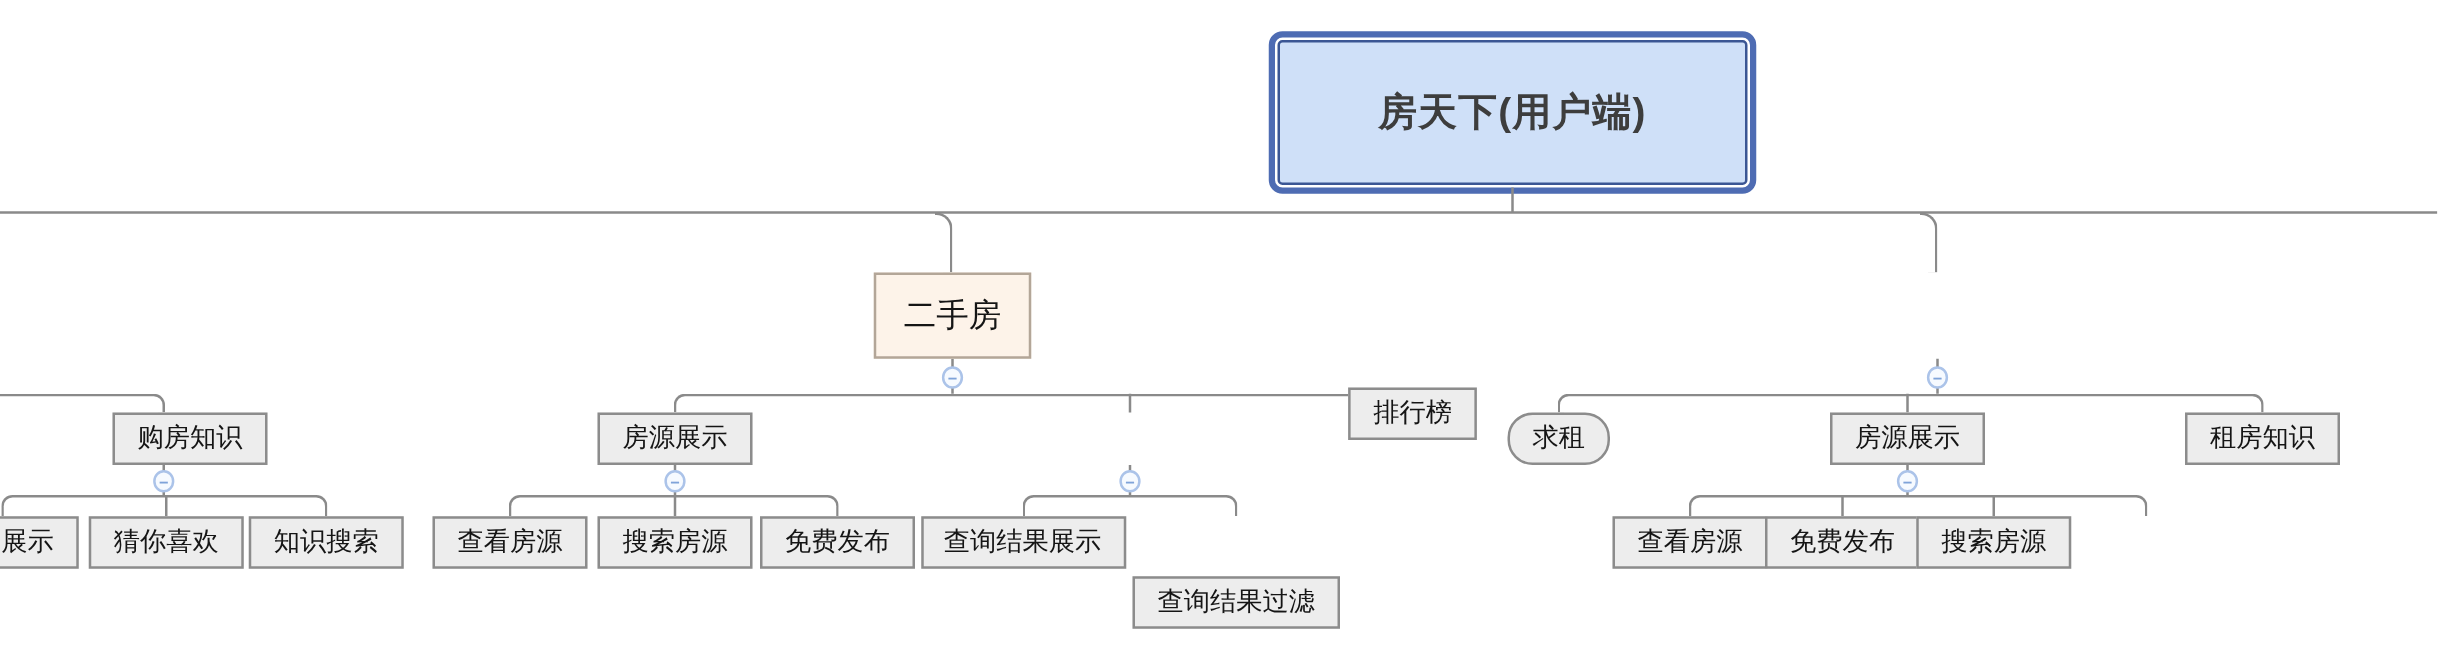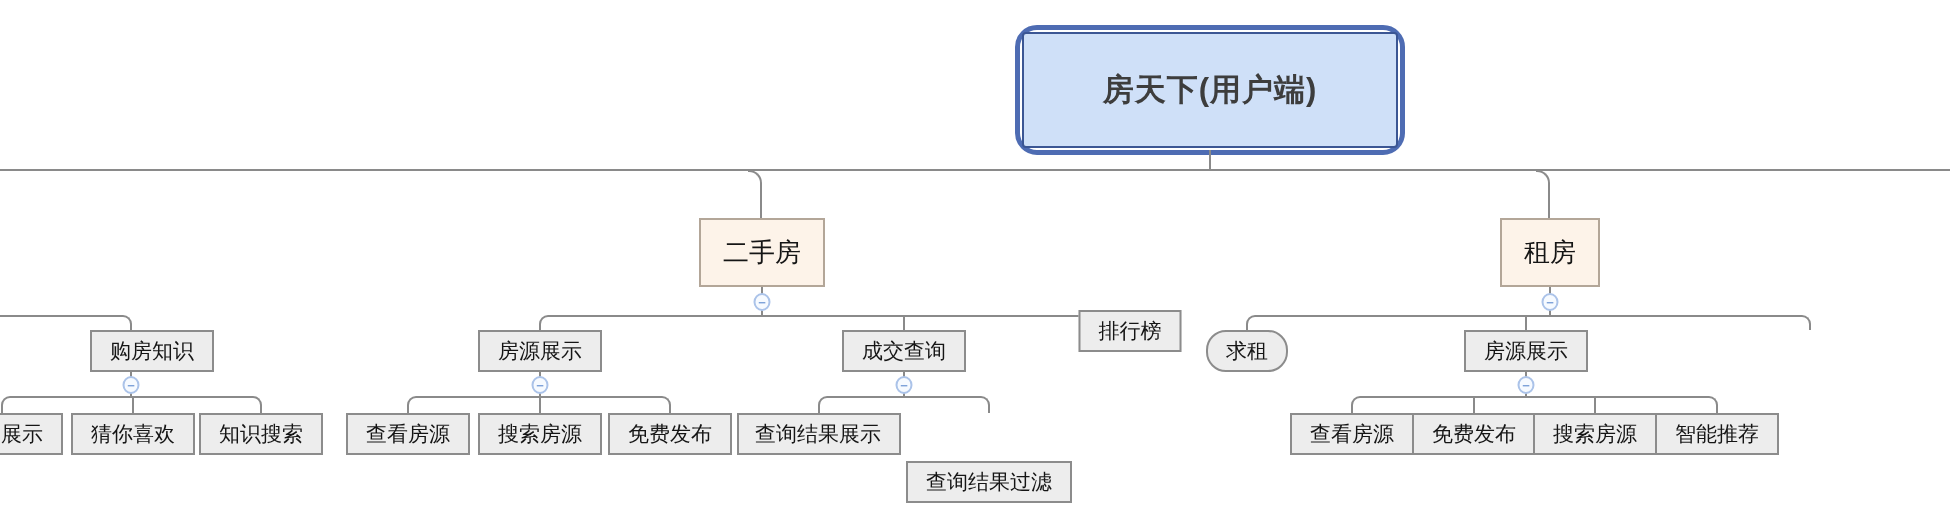--- a/index.html
+++ b/index.html
@@ -20,21 +20,21 @@
     background:#ededed;border:2px solid #8c8c8c;height:42px;line-height:38px;
     font-size:21px;padding:0 18px;z-index:3;
   }
   .branch{
     background:#fdf3e9;border:2px solid #b3a698;height:69px;line-height:65px;
     font-size:26px;padding:0 22px;
   }
   .cut{left:-60px;transform:none;width:123px;text-align:right;}
   .root-node{
     position:absolute;left:1015px;top:25px;width:390px;height:130px;
-    background:#ffffff;border:5px solid #4e6cb3;border-radius:22px;padding:2px;z-index:2;
+    background:#ffffff;border:5px solid #4e6cb3;border-radius:11px;padding:2px;z-index:2;
   }
   .root-inner{
     width:100%;height:100%;background:#cfe0f8;border:2px solid #3b5694;border-radius:4px;
     display:flex;align-items:center;justify-content:center;
     font-size:31px;font-weight:bold;color:#3d3d3d;letter-spacing:1px;
   }
   
   .badge{
     position:absolute;transform:translateX(-50%);width:17px;height:18px;border-radius:50%;
     background:#f6faff;border:2px solid #abc3e9;color:#7fa3d9;z-index:4;
@@ -74,41 +74,39 @@
   <div class="rail" style="left:1351px;top:396px;width:367px;height:17px;"></div>
   <div class="vline" style="left:1473px;top:396px;height:17px;"></div>
   <div class="vline" style="left:1594px;top:396px;height:17px;"></div>
 
   <div class="root-node">
     <div class="root-inner">房天下(用户端)</div>
   </div>
   <div class="vline" style="left:1209px;top:150px;height:20px;z-index:3;"></div>
 
   <div class="node branch" style="left:762px;top:218px;">二手房</div>
-  <div class="node branch" style="left:1550px;top:218px;">租房</div>
 
   <div class="node" style="left:131px;top:330px;margin-left:21px;">购房知识</div>
   <div class="node" style="left:540px;top:330px;">房源展示</div>
-  <div class="node" style="left:904px;top:330px;">成交查询</div>
   <div class="node" style="left:1130px;top:310px;">排行榜</div>
   <div class="node" style="left:1247px;top:330px;border-radius:20px;">求租</div>
   <div class="node" style="left:1526px;top:330px;">房源展示</div>
+  <div class="node" style="left:1810px;top:330px;">租房知识</div>
 
   <div class="node cut" style="top:413px;">展示</div>
   <div class="node" style="left:261px;top:413px;">知识搜索</div>
   <div class="node" style="left:133px;top:413px;">猜你喜欢</div>
   <div class="node" style="left:408px;top:413px;">查看房源</div>
   <div class="node" style="left:540px;top:413px;">搜索房源</div>
   <div class="node" style="left:670px;top:413px;">免费发布</div>
   <div class="node" style="left:819px;top:413px;padding-left:16px;">查询结果展示</div>
   <div class="node" style="left:989px;top:413px;margin-top:48px;">查询结果过滤</div>
   <div class="node" style="left:1352px;top:413px;">查看房源</div>
   <div class="node" style="left:1474px;top:413px;">免费发布</div>
   <div class="node" style="left:1595px;top:413px;">搜索房源</div>
-  <div class="node" style="left:1717px;top:413px;">智能推荐</div>
 
   <div class="badge" style="left:762px;top:293px;">−</div>
   <div class="badge" style="left:1550px;top:293px;">−</div>
   <div class="badge" style="left:131px;top:376px;">−</div>
   <div class="badge" style="left:540px;top:376px;">−</div>
   <div class="badge" style="left:904px;top:376px;">−</div>
   <div class="badge" style="left:1526px;top:376px;">−</div>
 
 </div>
 

